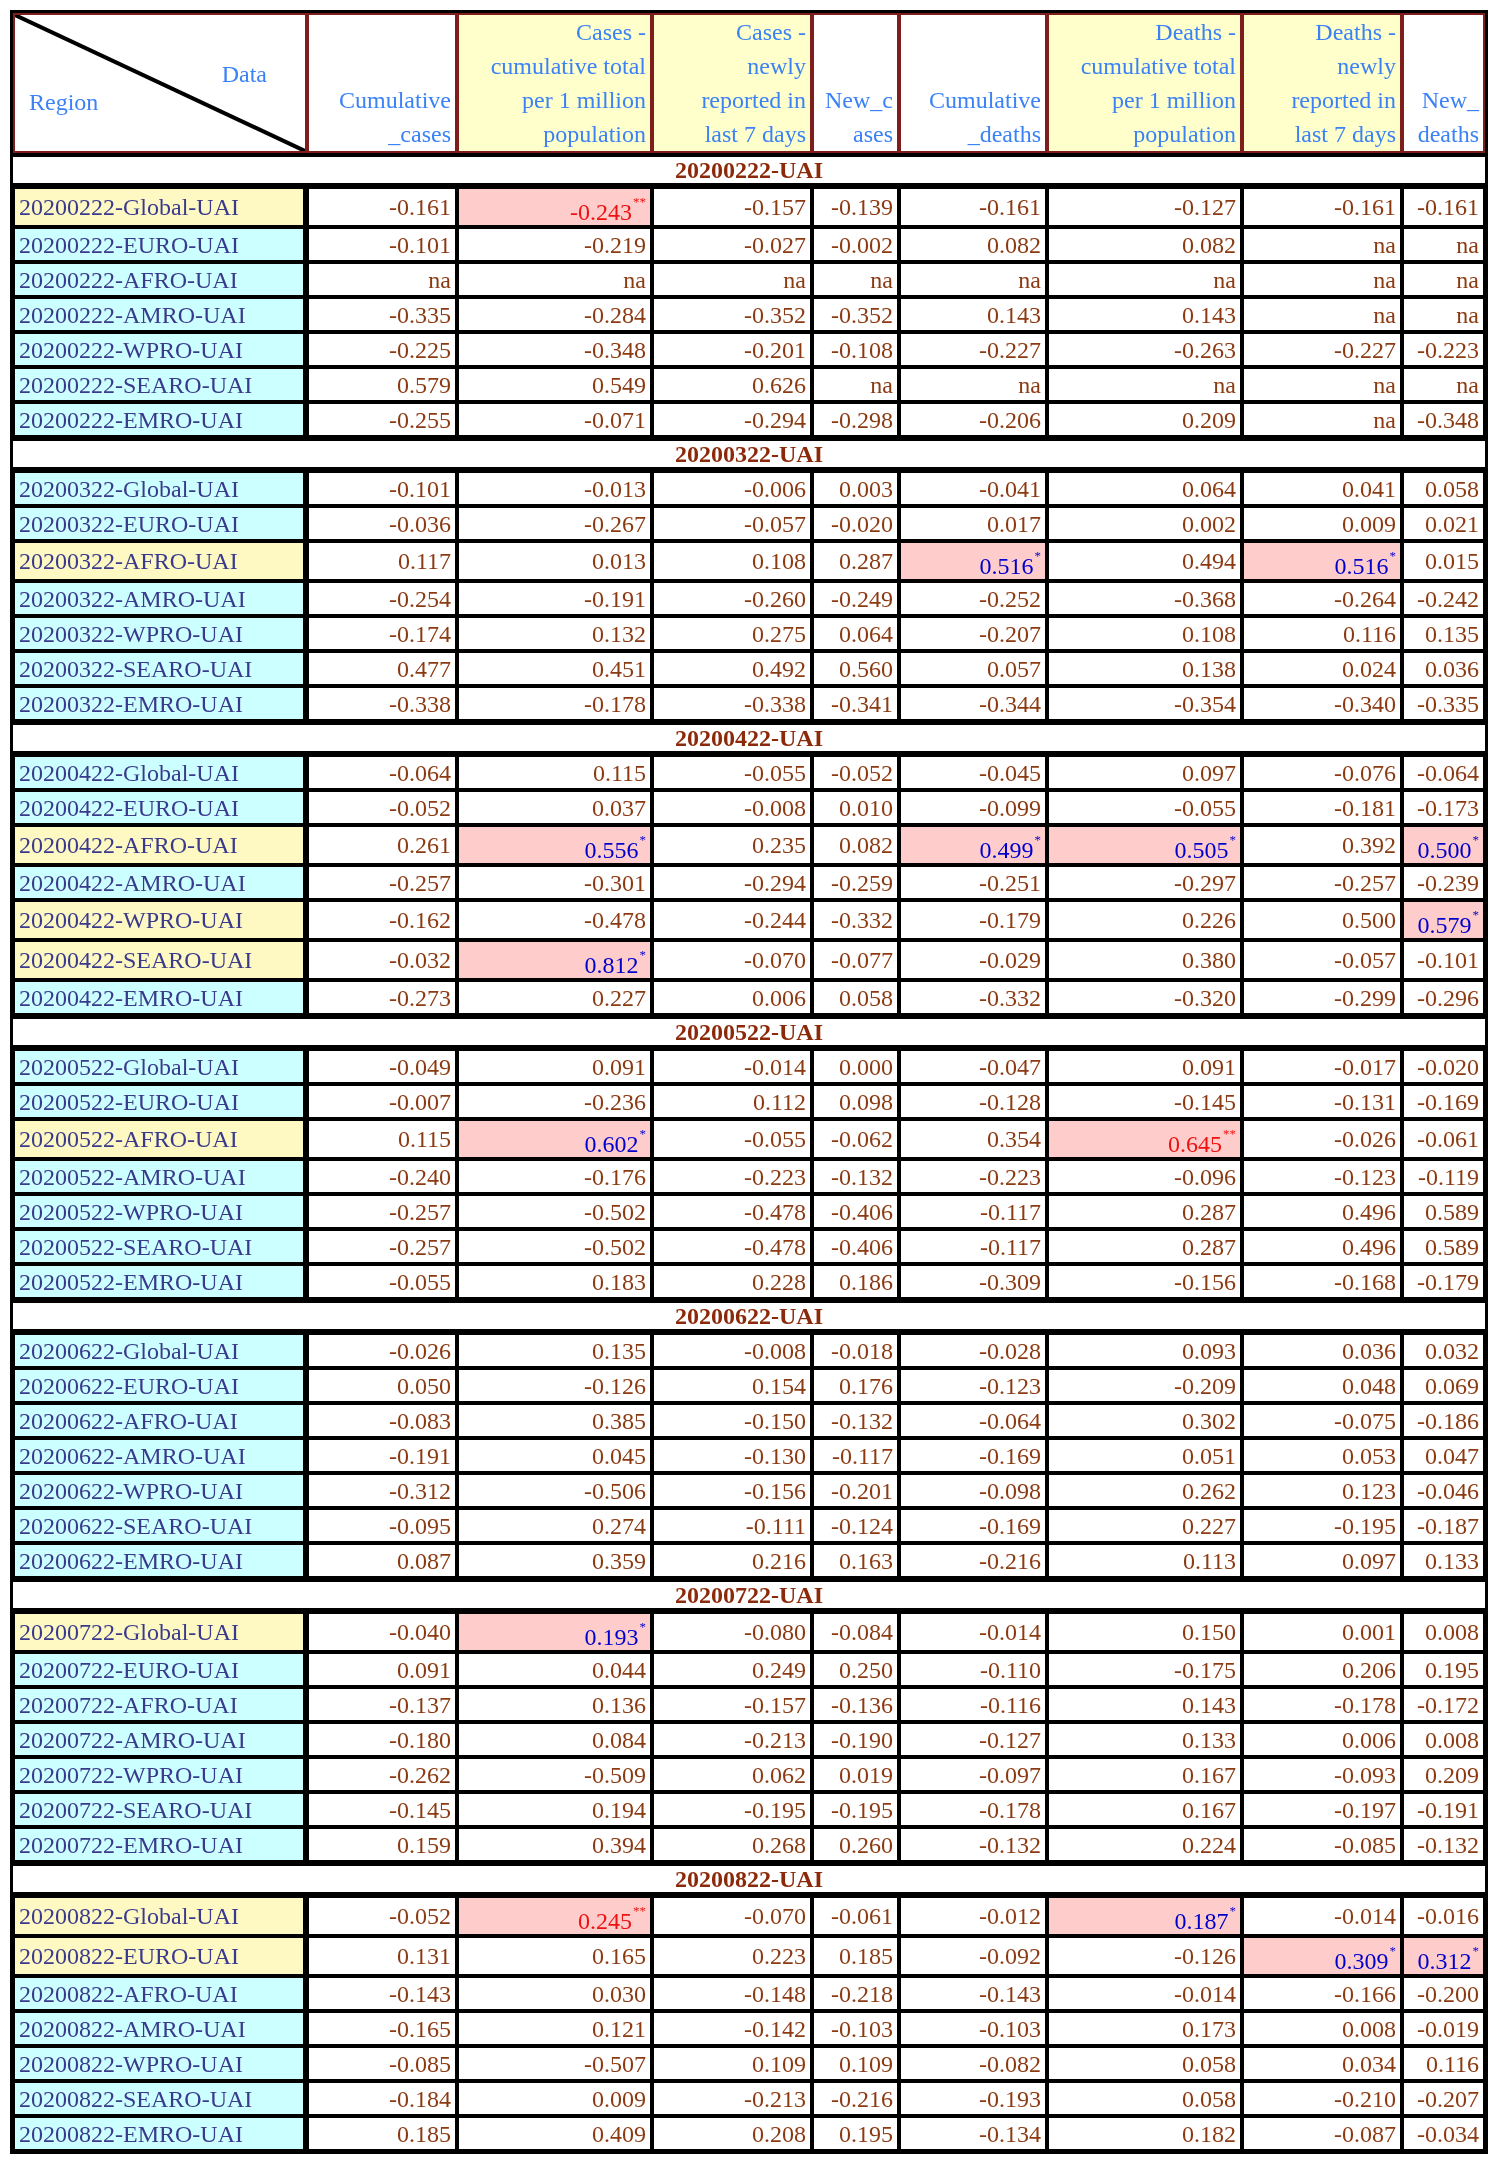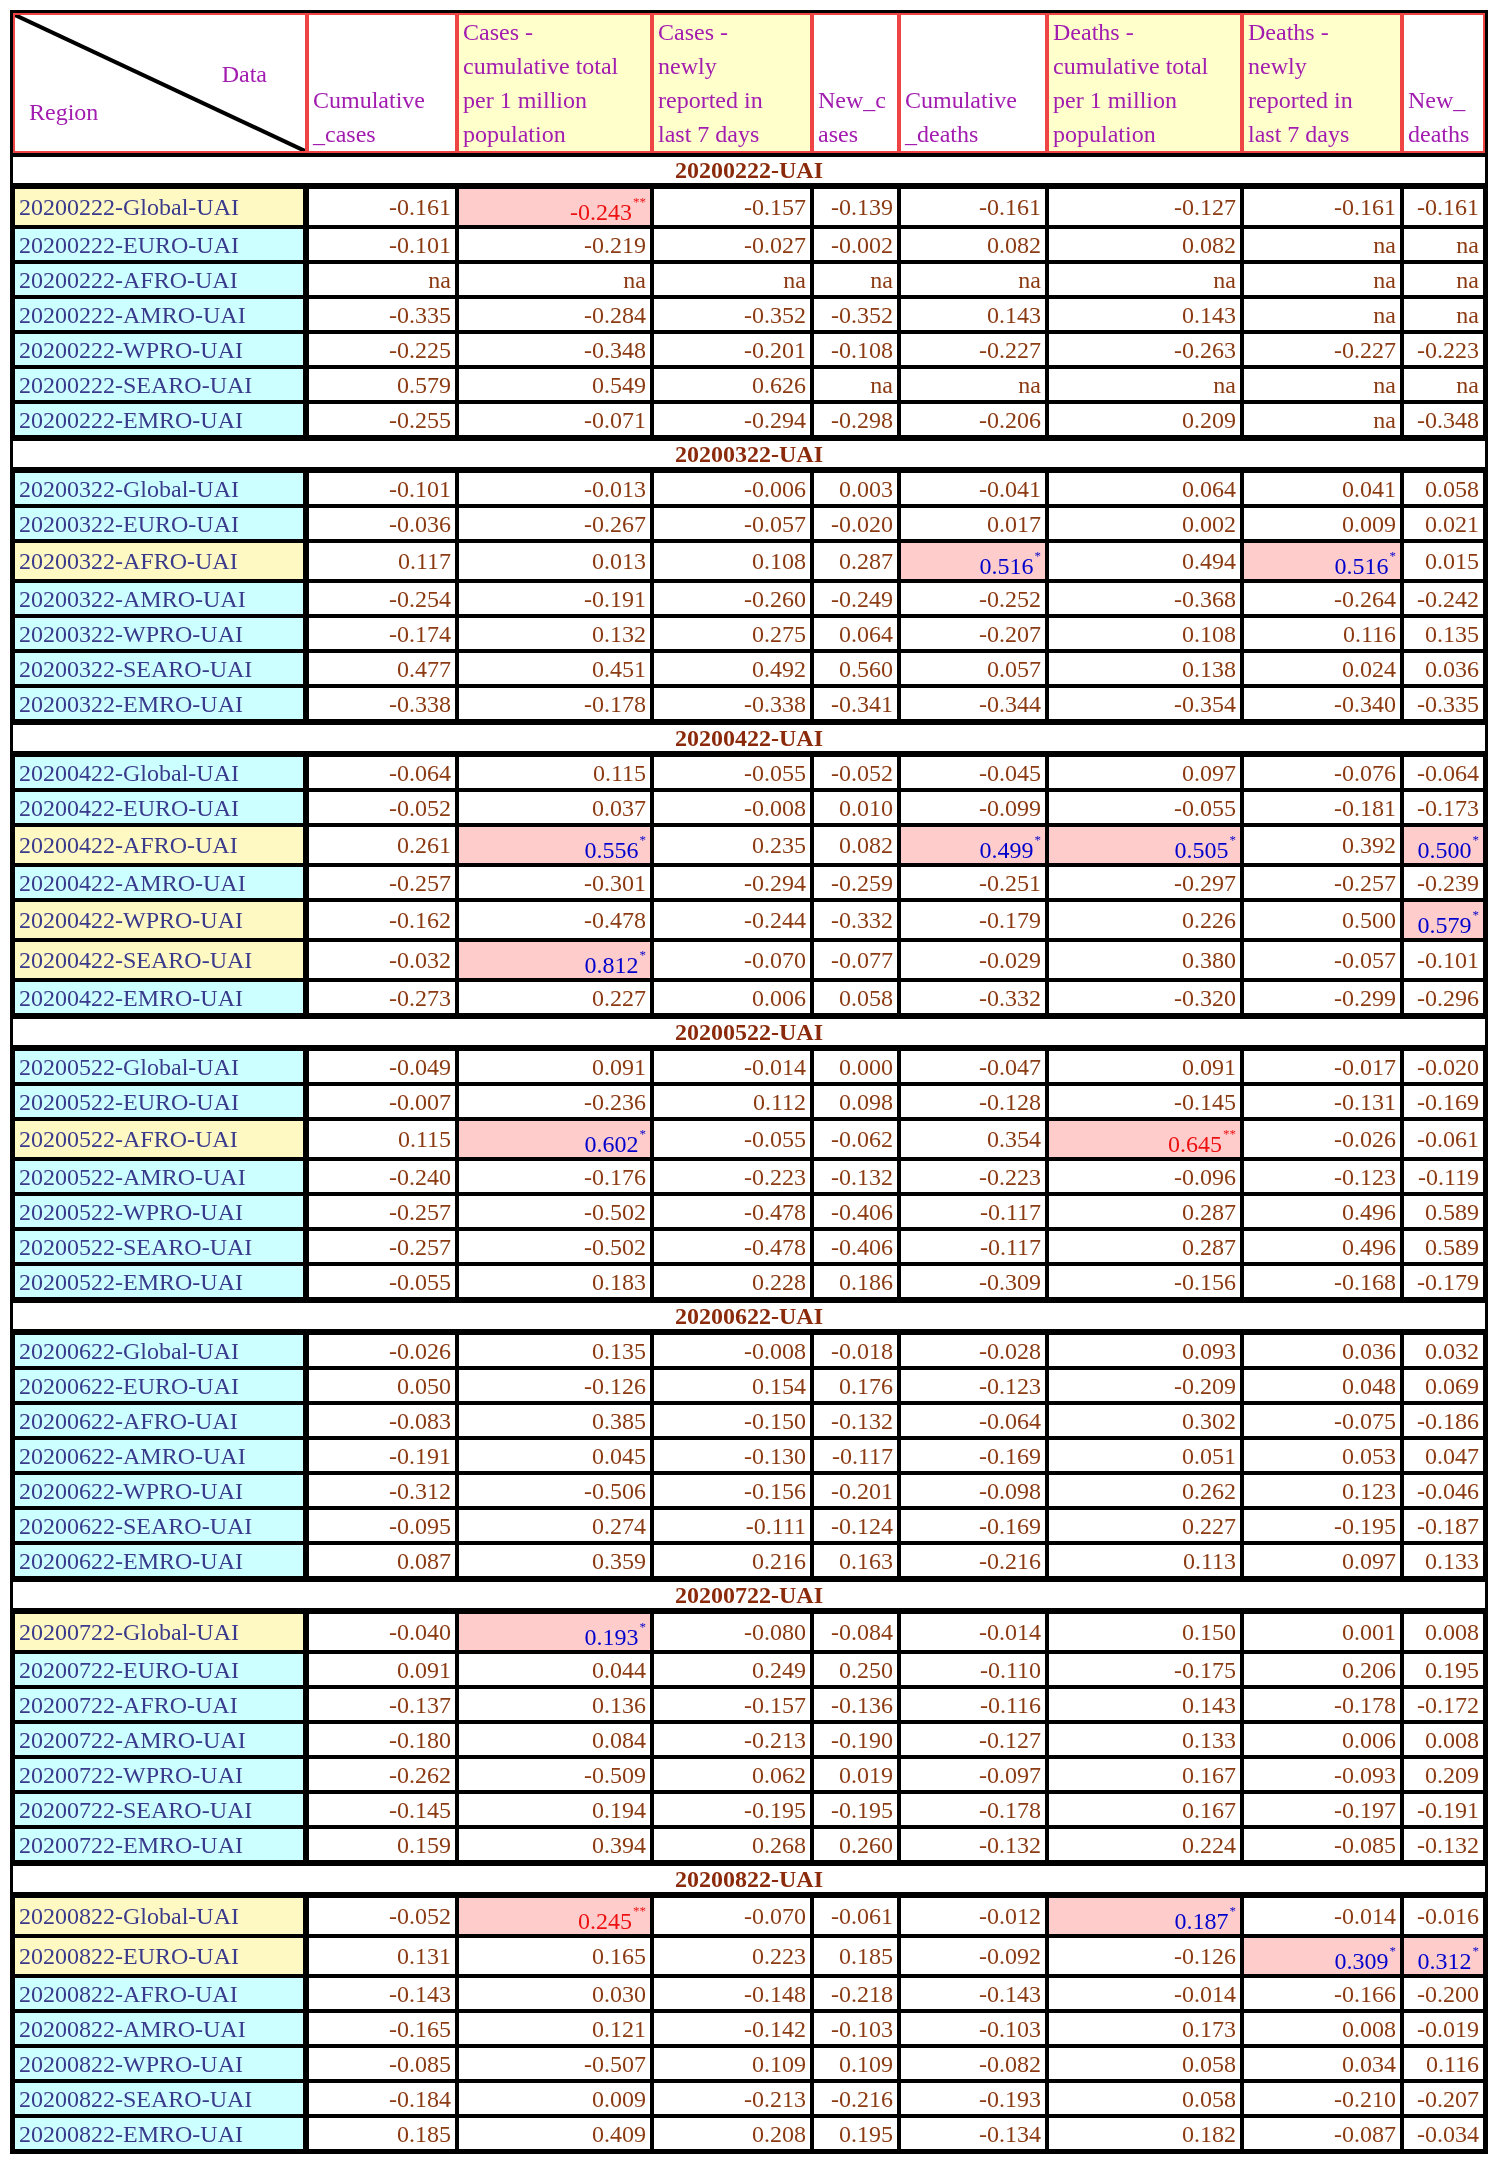--- a/index.html
+++ b/index.html
@@ -3,27 +3,27 @@
 <meta charset="utf-8">
 <style>
   html, body { margin: 0; padding: 0; background: #ffffff; }
   body { width: 1500px; height: 2162px; overflow: hidden; position: relative;
          font-family: "Liberation Serif", "DejaVu Serif", serif; }
   #wrap { position: absolute; left: 10px; top: 10px; width: 1478px;
           border: 3px solid #000; box-sizing: border-box; background: #fff; }
   table { border-collapse: separate; border-spacing: 0; width: 100%; table-layout: fixed; }
   td, th { box-sizing: border-box; padding: 0 4px; }
   
-  .hdr th { height: 138px; font-weight: normal; color: #a21caf; font-size: 24px; line-height: 34px;
-            text-align: left; vertical-align: bottom; border: 2px solid #ef4444; background: #fff; }
+  .hdr th { height: 138px; font-weight: normal; color: #3b82f6; font-size: 24px; line-height: 34px;
+            text-align: right; vertical-align: bottom; border: 2px solid #7f1d1d; background: #fff; }
   .hdr th.yellow { background: #ffffcc; }
   .hdr th.diag { position: relative; padding: 0; }
   .diag svg { position: absolute; left: 0; top: 0; width: 100%; height: 100%; }
   .diag .lbl-data { position: absolute; right: 38px; top: 42px; }
-  .diag .lbl-region { position: absolute; left: 14px; top: 80px; }
+  .diag .lbl-region { position: absolute; left: 14px; top: 70px; }
   
   .sec td { height: 34px; text-align: center; font-weight: bold; color: #8b2a0a; font-size: 24px;
             border-top: 4px solid #000; border-bottom: 4px solid #000; background: #fff; line-height: 26px; margin-top: 20px; }
   
   .row td { height: 35px; font-size: 24px; color: #8b3a12; text-align: right;
             border: 2px solid #000; background: #fff; line-height: 30px; white-space: nowrap; }
   .row td.region { text-align: left; color: #3a3a8c; background: #ccffff; border-right: 4px solid #000; padding-left: 4px; }
   .row td.region.hl { background: #fef9c3; }
   .row td.sig { background: #ffcccc; font-weight: normal; vertical-align: bottom; line-height: 26px; }
   .row td.sig.s1 { color: #0000cc; }

